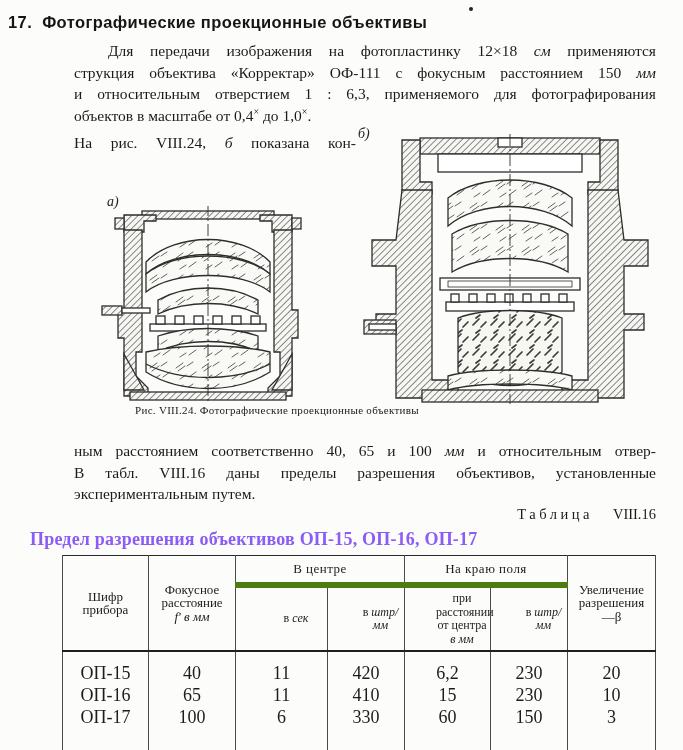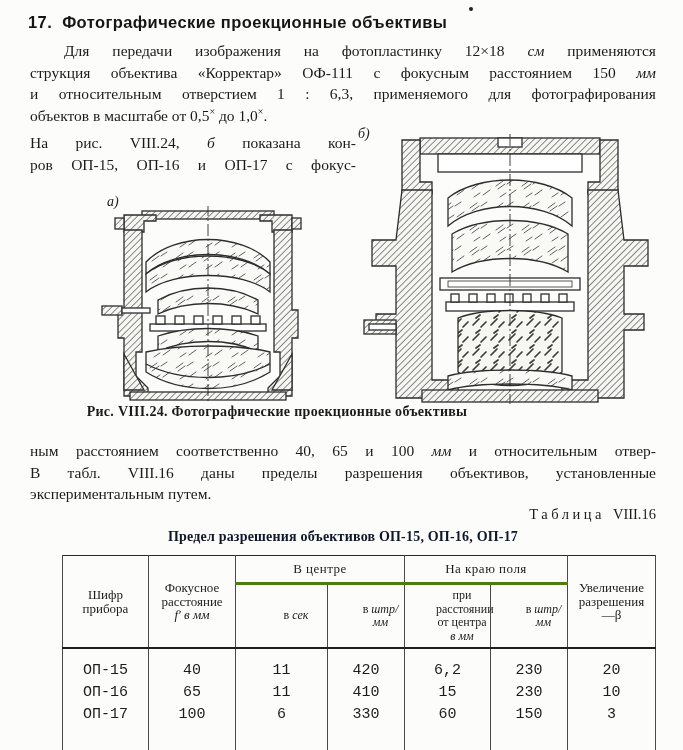--- a/index.html
+++ b/index.html
@@ -9,96 +9,95 @@
     font-family:"Liberation Serif", serif;
     -webkit-font-smoothing:antialiased;
   }
   .abs{position:absolute;}
   
   .heading{
     left:8px;top:13px;width:640px;
     font-family:"Liberation Sans", sans-serif;
     font-weight:bold;font-size:16.5px;letter-spacing:.4px;color:#151515;
   }
-  .heading .num{margin-right:10px;margin-left:20px;}
+  .heading .num{margin-right:10px;}
   
   .para{font-size:15.5px;line-height:21.5px;color:#1b1b1b;}
-  .jl{text-align:justify;text-align-last:justify;height:21.5px;overflow:hidden;}
+  .jl{text-align:justify;text-align-last:justify;height:21.5px;overflow:hidden;margin-left:44px;}
   .jl.left{text-align-last:left;}
   .jl.indent{padding-left:34px;}
   .it{font-style:italic;}
   sup.sx{font-size:10px;line-height:0;}
   #p1{left:30px;top:40px;width:626px;}
   #p2{left:30px;top:132px;width:326px;}
   #p3{left:30px;top:440px;width:626px;}
   
   .figlabel{
     font-style:italic;font-size:14px;color:#222;
   }
   #fig-a{left:95px;top:194px;width:228px;height:210px;}
   #fig-b{left:358px;top:126px;width:298px;height:278px;}
   #fig-a .figlabel{position:absolute;left:12px;top:0;}
   #fig-b .figlabel{position:absolute;left:0;top:0;}
   #fig-a svg{position:absolute;left:0;top:12px;}
   #fig-b svg{position:absolute;left:5px;top:8px;}
   .caption{
     left:0;top:404px;width:554px;text-align:center;
-    font-size:14px;font-weight:700;letter-spacing:.3px;color:#1a1a1a;
+    font-size:11px;font-weight:400;letter-spacing:.3px;color:#1a1a1a;
   }
   
   .tbl-label{
     left:30px;top:506px;width:626px;text-align:right;font-size:14.5px;color:#1b1b1b;
   }
-  .tbl-label .word{letter-spacing:3.5px;margin-right:8px;}
+  .tbl-label .word{letter-spacing:3.5px;margin-right:20px;}
   .tbl-title{
-    left:30px;top:529px;width:626px;text-align:center;
-    font-weight:bold;font-size:14px;letter-spacing:.2px;color:#0f172a;
+    left:30px;top:529px;width:626px;text-align:left;
+    font-weight:bold;font-size:18px;letter-spacing:.2px;color:#8b5cf6;
   }
   
   .tbl-wrap{left:62px;top:555px;width:593px;}
   table.res{
     border-collapse:collapse;table-layout:fixed;width:593px;
     font-family:"Liberation Serif", serif;color:#1c1c1c;
     border:1.6px solid #2a2a2a;
   }
   table.res td{
     border-left:1px solid #4a4a4a;border-right:1px solid #4a4a4a;
     text-align:center;vertical-align:middle;padding:0 2px;
   }
   tr.h-group td{height:26px;font-size:13px;}
-  td.grp{border-bottom:3px solid #4d7c0f;font-size:13px;letter-spacing:.5px;}
+  td.grp{border-bottom:6px solid #4d7c0f;font-size:13px;letter-spacing:.5px;}
   tr.h-sub td{height:62px;padding-left:31px;}
   .hc{font-size:12px;line-height:13.5px;margin-left:25px;}
   tr.h-sub td, td.rs{border-bottom:2.6px solid #1f1f1f;}
-  tr.body td{height:22px;font-size:15px;border-top:none;border-bottom:none;font-family:Liberation Mono, monospace;}
+  tr.body td{height:22px;font-size:18px;border-top:none;border-bottom:none;}
   tr.body.first td{padding-top:10px;}
   tr.spacer td{height:28px;border-bottom:none;}
   table.res{border-bottom:1.4px solid #555;}
   
   .speck{width:4px;height:4px;border-radius:50%;background:#222;}
 </style>
 </head>
 <body>
 
 <div class="abs heading">
   <span class="num">17.</span><span>Фотографические проекционные объективы</span>
 </div>
 
 <div class="abs speck" style="left:469px;top:7px;"></div>
 
 <div id="p1" class="abs para">
   <div class="jl indent"><span>Для передачи изображения на фотопластинку 12×18 </span><span class="it">см</span><span> применяются</span></div>
   <div class="jl"><span>струкция объектива «Корректар» ОФ-111 с фокусным расстоянием 150 </span><span class="it">мм</span></div>
   <div class="jl"><span>и относительным отверстием 1 : 6,3, применяемого для фотографирования</span></div>
-  <div class="jl left"><span>объектов в масштабе от 0,5</span><sup class="sx">×</sup><span> до 1,0</span><sup class="sx">×</sup><span>.</span></div>
+  <div class="jl left"><span>объектов в масштабе от 0,4</span><sup class="sx">×</sup><span> до 1,0</span><sup class="sx">×</sup><span>.</span></div>
 </div>
 
 <div id="p2" class="abs para">
   <div class="jl"><span>На рис. VIII.24, </span><span class="it">б</span><span> показана кон-</span></div>
-  <div class="jl"><span>ров ОП-15, ОП-16 и ОП-17 с фокус-</span></div>
 </div>
 
 <div id="fig-a" class="abs">
   <span class="figlabel">а)</span>
   <svg width="226" height="198" viewBox="0 0 226 198">
     <defs>
       <pattern id="hA" width="4.6" height="4.6" patternUnits="userSpaceOnUse" patternTransform="rotate(45)">
         <rect width="4.6" height="4.6" fill="#f6f6f2"></rect>
         <line x1="0" y1="0" x2="0" y2="4.6" stroke="#3f3f3f" stroke-width="1.2"></line>
       </pattern>

